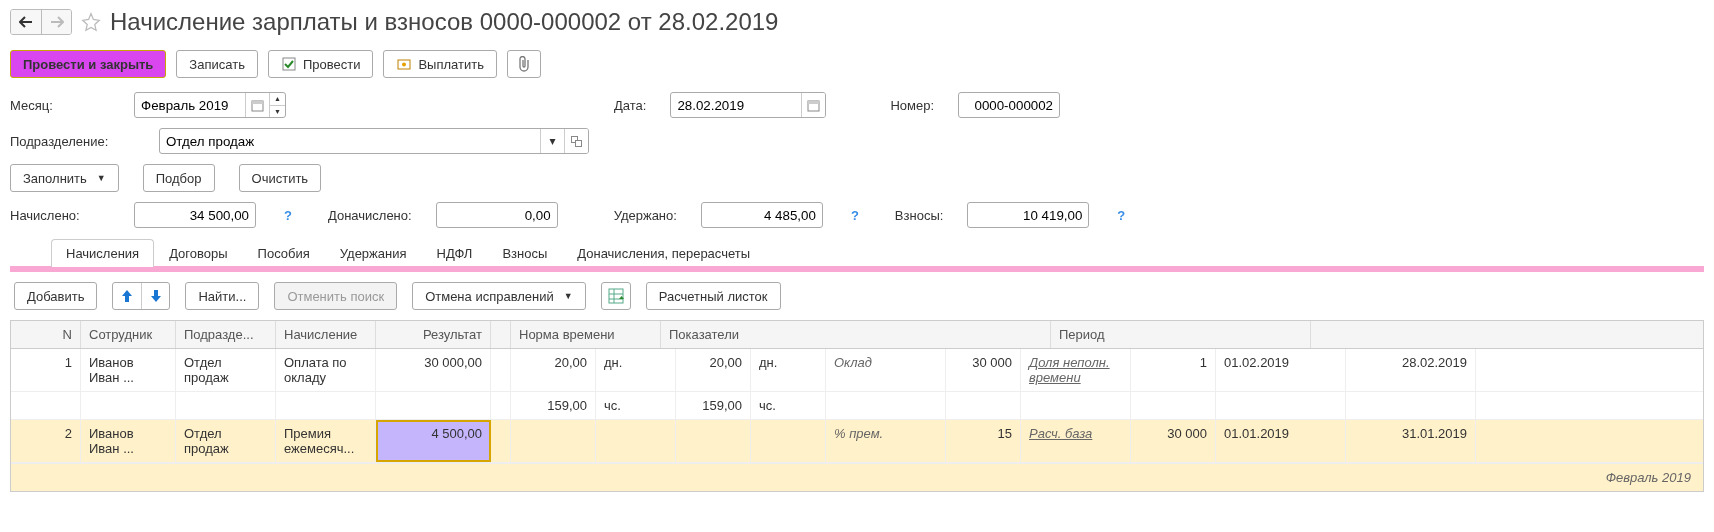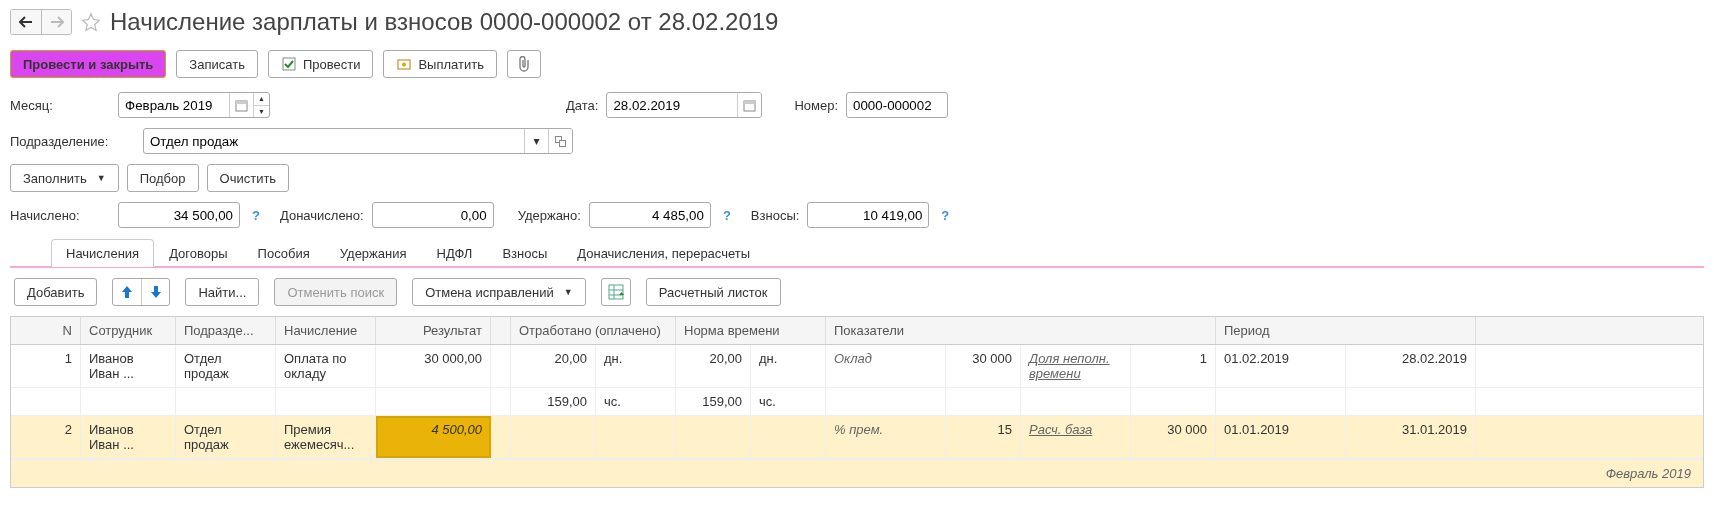--- a/index.html
+++ b/index.html
@@ -75,21 +75,21 @@
     align-items: center;
     justify-content: center;
   }
   .btn-attach {
     padding: 5px 8px;
   }
   .form-row {
     display: flex;
     align-items: center;
     margin-bottom: 10px;
-    gap: 8px;
+    gap: 24px;
   }
   .label {
     color: #333;
   }
   .label-month { width: 100px; }
   .label-dept { width: 125px; }
   .input-group {
     display: flex;
     border: 1px solid #aaa;
     border-radius: 3px;
@@ -133,21 +133,21 @@
     width: 120px;
   }
   .help-q {
     color: #3a8ee6;
     font-weight: bold;
     margin-left: 4px;
     margin-right: 12px;
   }
   .tabs {
     display: flex;
-    border-bottom: 2px solid #f9a8d4;
+    border-bottom: 6px solid #f9a8d4;
     margin-top: 8px;
     padding-left: 41px;
   }
   .tab {
     padding: 6px 14px;
     border: 1px solid transparent;
     border-bottom: none;
     cursor: pointer;
     color: #333;
     position: relative;
@@ -218,24 +218,23 @@
     display: flex;
     border-bottom: 1px solid #eee;
   }
   .gc {
     padding: 6px 8px;
     border-right: 1px solid #eee;
     overflow: hidden;
   }
   .grow.sel { background: #fff1c9; }
   .cell-sel {
-    background: #eab308;
+    background: #c4b5fd;
     outline: 2px solid #d6a500;
     outline-offset: -2px;
-    font-style: italic;
   }
   .w-n { width: 70px; text-align: right; }
   .w-emp { width: 95px; }
   .w-dept { width: 100px; }
   .w-acc { width: 100px; }
   .w-res { width: 115px; text-align: right; }
   .w-gap1 { width: 20px; }
   .w-work { width: 85px; text-align: right; }
   .w-unit { width: 80px; }
   .w-norm { width: 75px; text-align: right; }
@@ -336,21 +335,21 @@
     <div class="input-addon">
       <svg width="13" height="13" viewBox="0 0 13 13">
           <rect x="1" y="2" width="11" height="10" fill="#fff" stroke="#888"></rect>
           <rect x="1" y="2" width="11" height="3" fill="#ccc"></rect>
         </svg>
     </div>
   </div>
   <div style="width:16px"></div>
   <div class="label">Номер:</div>
   <div class="input-group">
-    <input class="input-text" style="width: 100px;" value="0000-000002">
+    <input class="input-text" style="width: 100px; text-align: right;" value="0000-000002">
   </div>
 </div>
 
 <div class="form-row">
   <div class="label label-dept">Подразделение:</div>
   <div class="input-group" style="width:430px">
     <input class="input-text" style="flex: 1 1 0%;" value="Отдел продаж">
     <div class="input-addon">▾</div>
     <div class="input-addon">
       <svg width="11" height="11" viewBox="0 0 11 11">
@@ -448,21 +447,20 @@
 </div>
 
 <div class="grid">
   <div class="ghead">
     <div class="gh w-n">N</div>
     <div class="gh w-emp">Сотрудник</div>
     <div class="gh w-dept">Подразде...</div>
     <div class="gh w-acc">Начисление</div>
     <div class="gh w-res">Результат</div>
     <div class="gh w-gap1"></div>
-    <div class="gh" style="width:165px">Отработано (оплачено)</div>
     <div class="gh" style="width:150px">Норма времени</div>
     <div class="gh" style="width:390px">Показатели</div>
     <div class="gh" style="width:260px">Период</div>
   </div>
 
   <div>
     <div class="grow">
       <div class="gc w-n">1</div>
       <div class="gc w-emp" style="white-space:normal">Иванов Иван ...</div>
       <div class="gc w-dept" style="white-space:normal">Отдел продаж</div>

